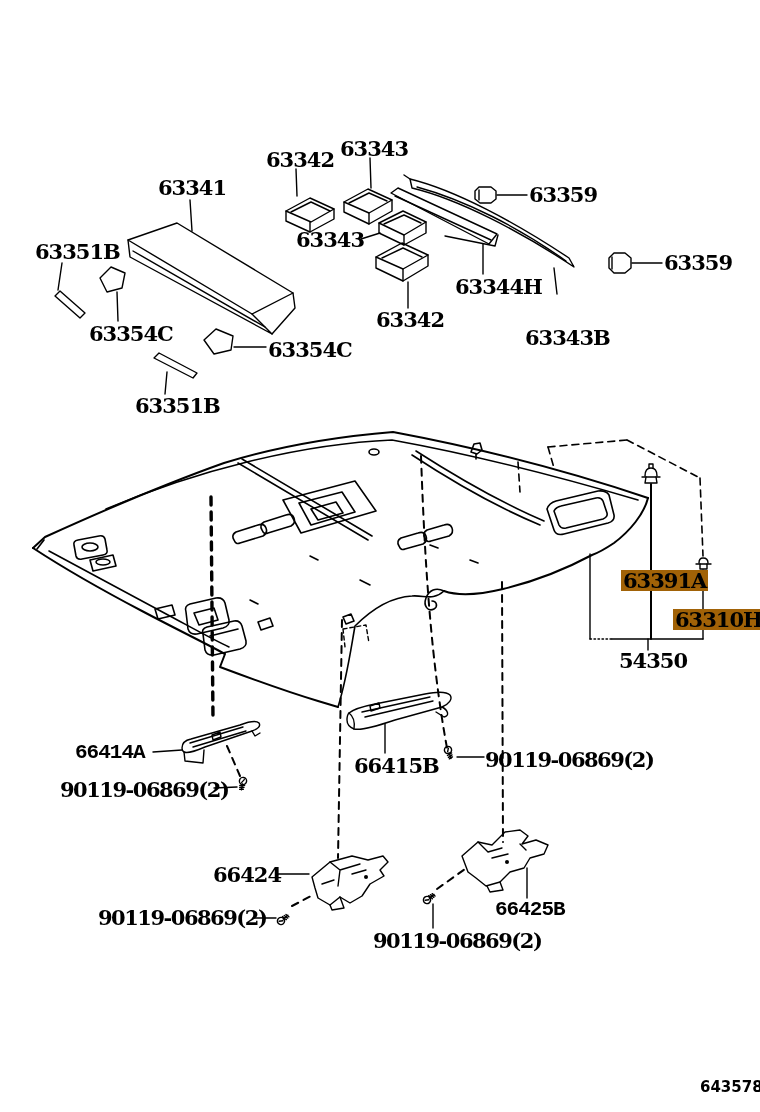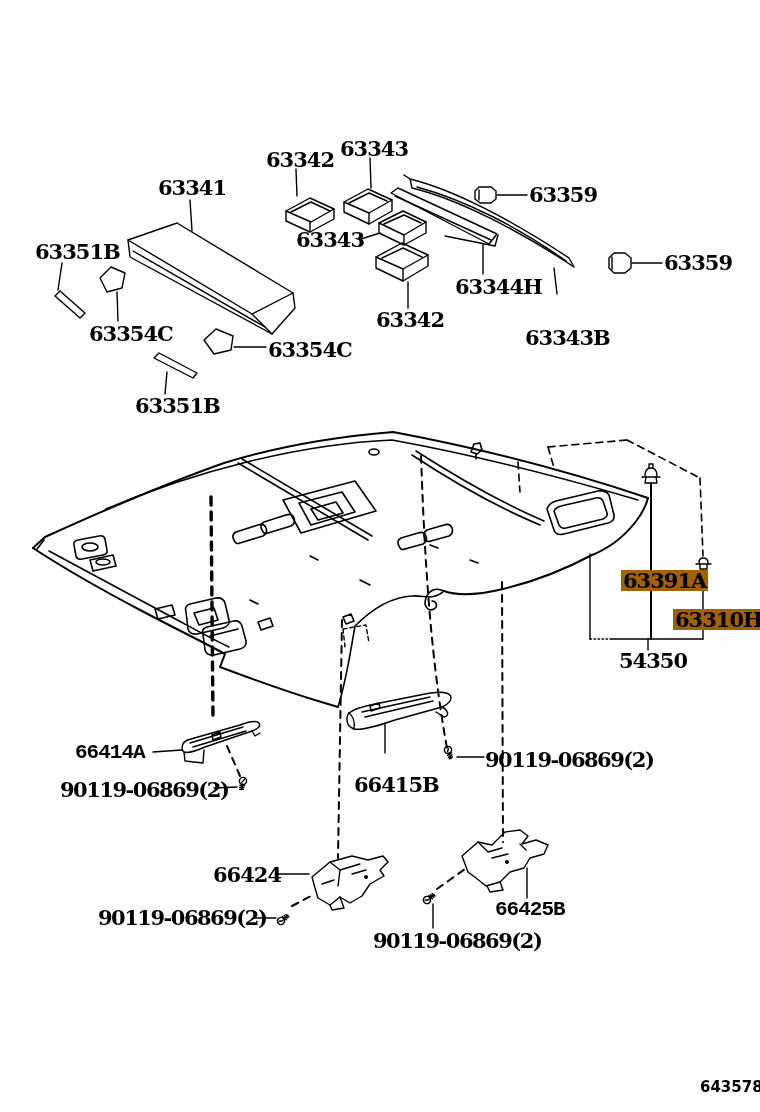--- a/index.html
+++ b/index.html
@@ -276,21 +276,21 @@
 <div class="lbl" style="left:376px;top:309px;">63342</div>
 <div class="lbl" style="left:455px;top:276px;">63344H</div>
 <div class="lbl" style="left:525px;top:295px;margin-top:32px;">63343B</div>
 <div class="lbl" style="left:529px;top:184px;">63359</div>
 <div class="lbl" style="left:664px;top:252px;">63359</div>
 <div class="lbl bg" style="left:621px;top:570px;">63391A</div>
 <div class="lbl bg" style="left:673px;top:609px;">63310H</div>
 <div class="lbl" style="left:619px;top:650px;">54350</div>
 <div class="lbl" style="left:75px;top:742px;font-family:Liberation Mono, monospace;">66414A</div>
 <div class="lbl long" style="left:60px;top:779px;">90119-06869(2)</div>
-<div class="lbl" style="left:354px;top:755px;margin-top:19px;">66415B</div>
+<div class="lbl" style="left:354px;top:755px;">66415B</div>
 <div class="lbl long" style="left:485px;top:749px;">90119-06869(2)</div>
 <div class="lbl" style="left:213px;top:864px;">66424</div>
 <div class="lbl long" style="left:98px;top:907px;">90119-06869(2)</div>
 <div class="lbl" style="left:495px;top:899px;font-family:Liberation Mono, monospace;">66425B</div>
 <div class="lbl long" style="left:373px;top:930px;">90119-06869(2)</div>
 
 <div class="code" style="left:700px;top:1078px;">643578</div>
 
 </div>
 

